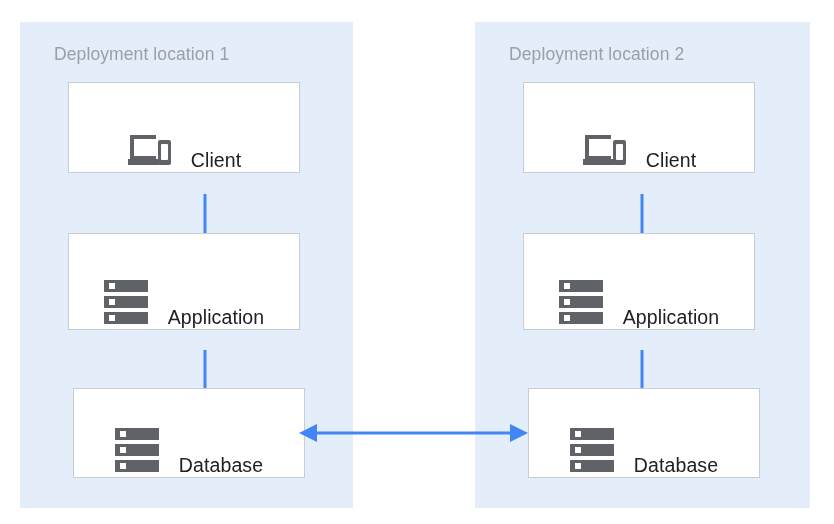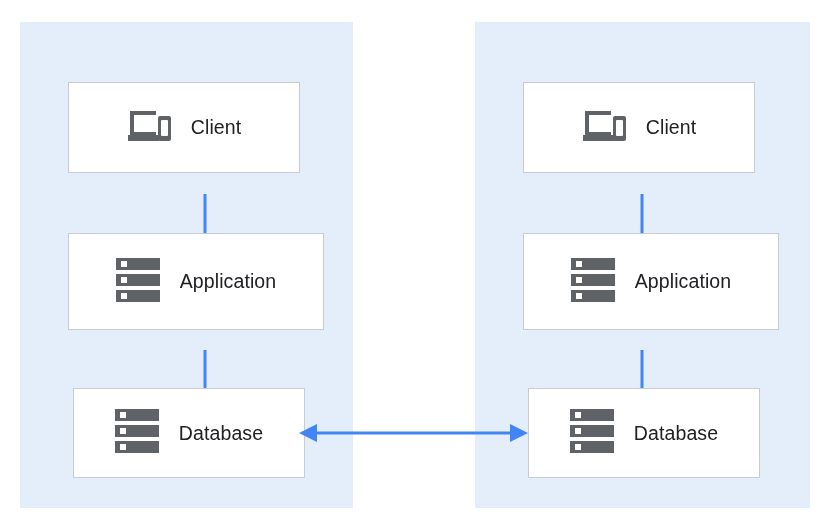--- a/index.html
+++ b/index.html
@@ -36,34 +36,34 @@
     letter-spacing: 0.1px;
     white-space: nowrap;
   }
 
   .node {
     position: absolute;
     background: #ffffff;
     border: 1px solid #c8cdd3;
     box-sizing: border-box;
     display: flex;
-    align-items: center;
+    align-items: flex-end;
     justify-content: center;
     gap: 20px;
   }
   .node-label {
     font-size: 19.5px;
     color: #202124;
     white-space: nowrap;
     letter-spacing: 0.1px;
   }
 
   
   .n-client { left: 48px;  top: 60px;  width: 232px; height: 91px; }
-  .n-app    { left: 48px;  top: 211px; width: 256px; height: 97px; }
+  .n-app    { left: 48px;  top: 211px; width: 232px; height: 97px; }
   .n-db     { left: 53px;  top: 366px; width: 232px; height: 90px; }
 
   
   .icon { flex: 0 0 auto; display: block; }
 
   
   .arrow-v {
     position: absolute;
     width: 22px;
   }
@@ -78,20 +78,21 @@
 
   #arrow-h-db { left: 298px; top: 420px; width: 231px; }
 </style>
 </head>
 <body>
 
 <div id="canvas">
 
   <div class="zone" id="zone-0">
 
+    <div class="zone-label">Deployment location 1</div>
 
     <div class="node n-client">
       <span class="icon">
         <svg width="44" height="36" viewBox="0 0 44 36" aria-hidden="true">
 
           <path d="M3 3 h26 v4 h-22 v17 h22 v4 h-26 z" fill="#5f6368"></path>
           <rect x="1" y="27" width="31" height="6" fill="#5f6368"></rect>
 
           <rect x="31" y="8" width="13" height="25" rx="2" fill="#5f6368"></rect>
           <rect x="34" y="12" width="7" height="16" rx="1" fill="#ffffff"></rect>
@@ -139,20 +140,21 @@
           <rect x="5" y="36" width="6" height="6" fill="#ffffff"></rect>
         </svg>
       </span>
       <span class="node-label">Database</span>
     </div>
 
   </div>
 
   <div class="zone" id="zone-1">
 
+    <div class="zone-label">Deployment location 2</div>
 
     <div class="node n-client">
       <span class="icon">
         <svg width="44" height="36" viewBox="0 0 44 36" aria-hidden="true">
           <path d="M3 3 h26 v4 h-22 v17 h22 v4 h-26 z" fill="#5f6368"></path>
           <rect x="1" y="27" width="31" height="6" fill="#5f6368"></rect>
           <rect x="31" y="8" width="13" height="25" rx="2" fill="#5f6368"></rect>
           <rect x="34" y="12" width="7" height="16" rx="1" fill="#ffffff"></rect>
         </svg>
       </span>

